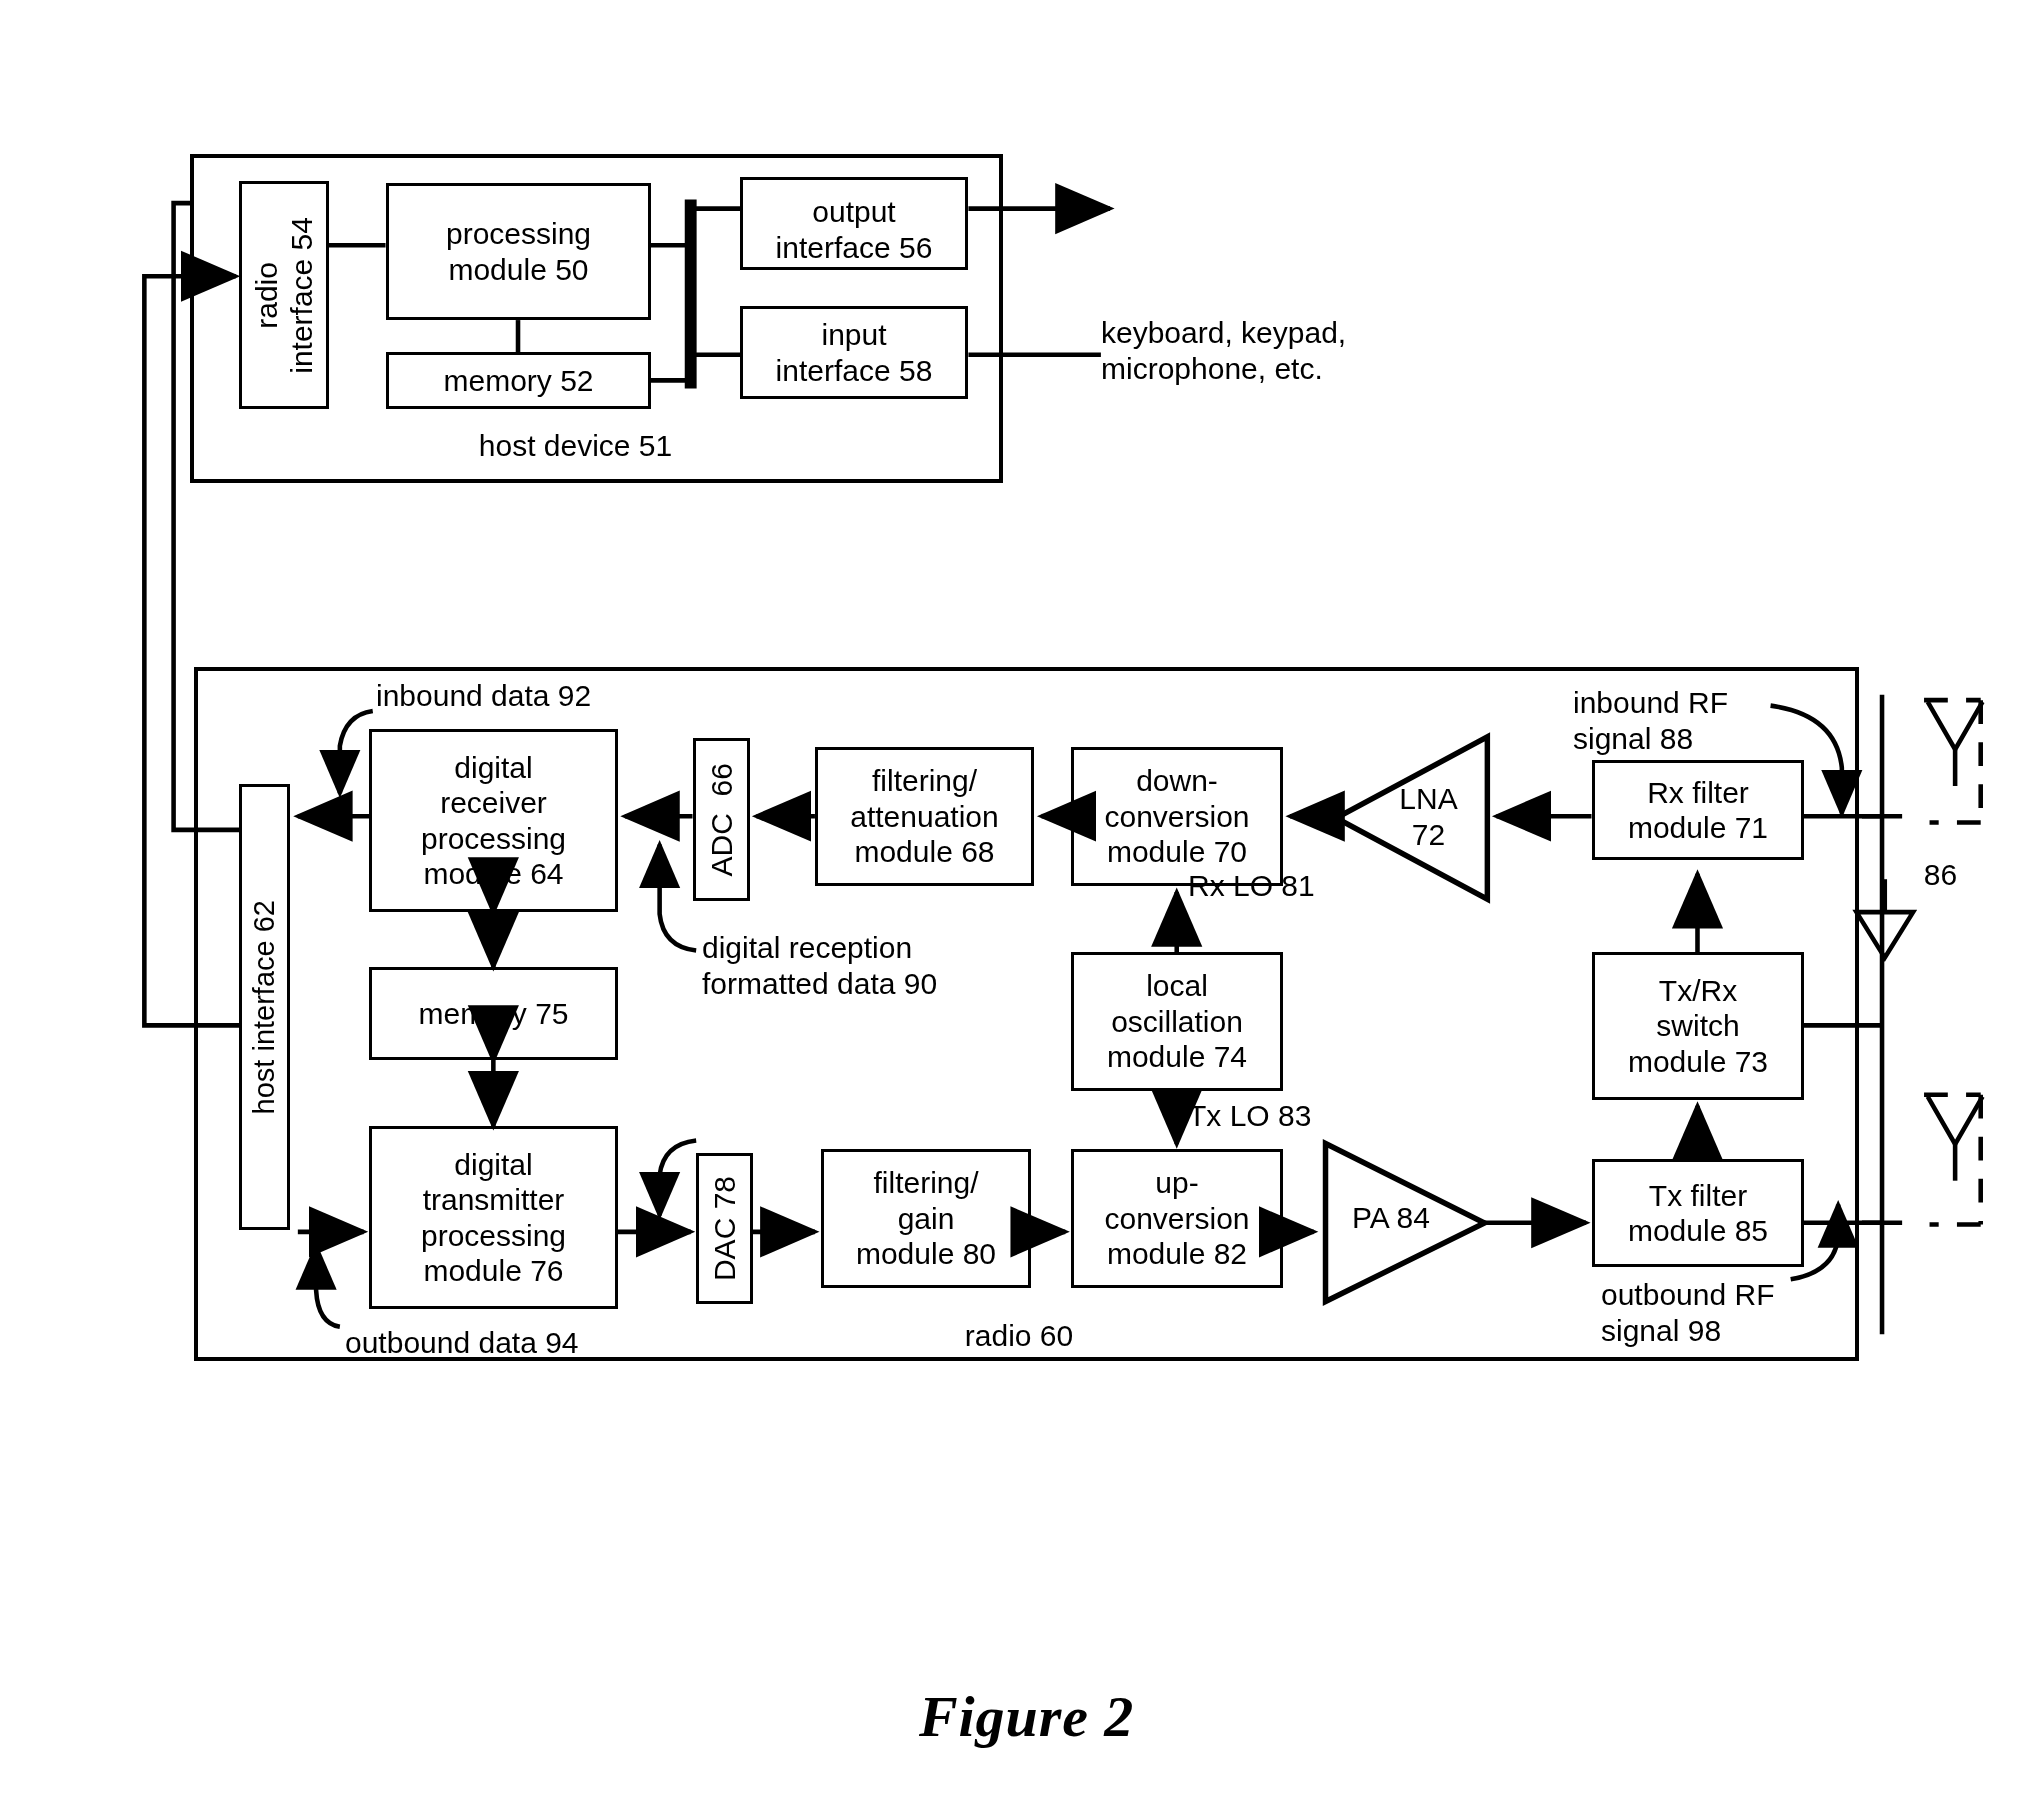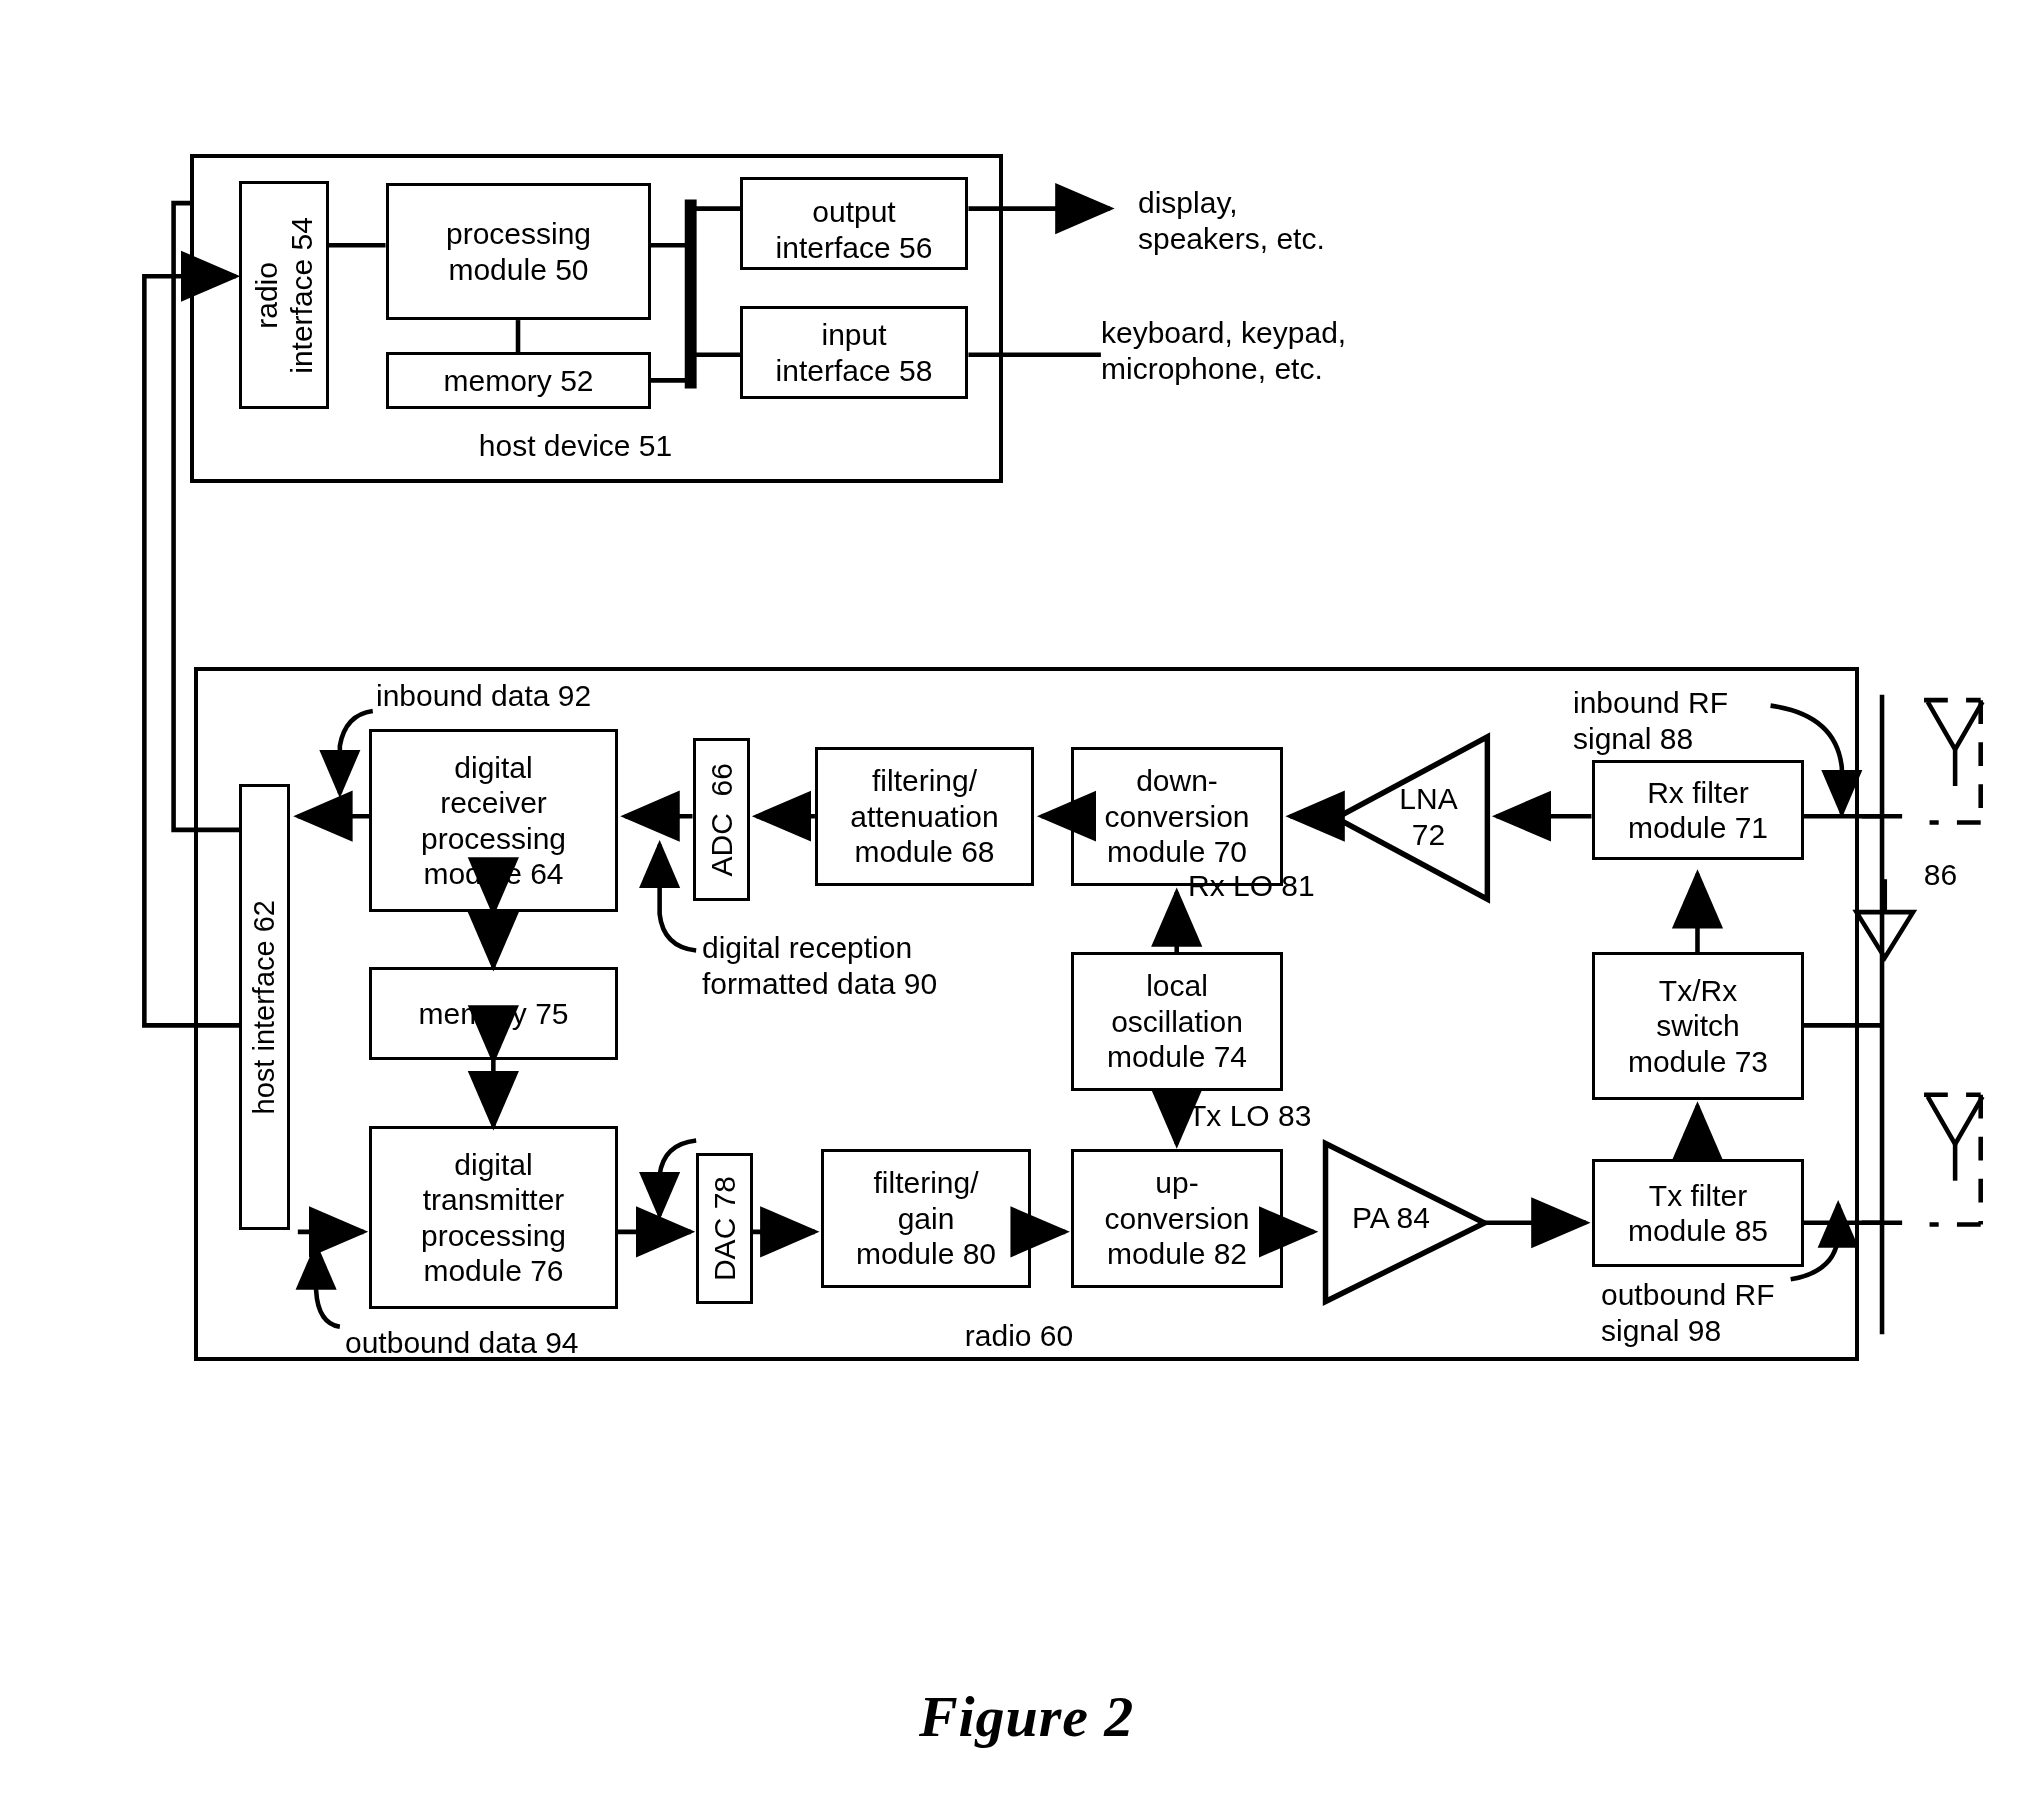--- a/index.html
+++ b/index.html
@@ -94,22 +94,20 @@
 interface 56</span>
   </div>
 
   <div class="box" style="left:740px; top:306px; width:228px; height:93px;">
     <span style="white-space:pre;text-align:center;">input
 interface 58</span>
   </div>
 
   <div class="lbl ctr" style="left:393px; top:428px; width:365px;">host device 51</div>
 
-  <div class="lbl" style="left:1138px; top:185px; width:420px;">display,
-speakers, etc.</div>
 
   <div class="lbl" style="left:1101px; top:315px; width:512px;">keyboard, keypad,
 microphone, etc.</div>
 
   <div class="outer" style="left:194px; top:667px; width:1665px; height:694px;"></div>
 
   <div class="box" style="left:239px; top:784px; width:51px; height:446px;">
     <span class="vert" style="white-space:pre; font-size:29px;">host interface 62</span>
   </div>
 

